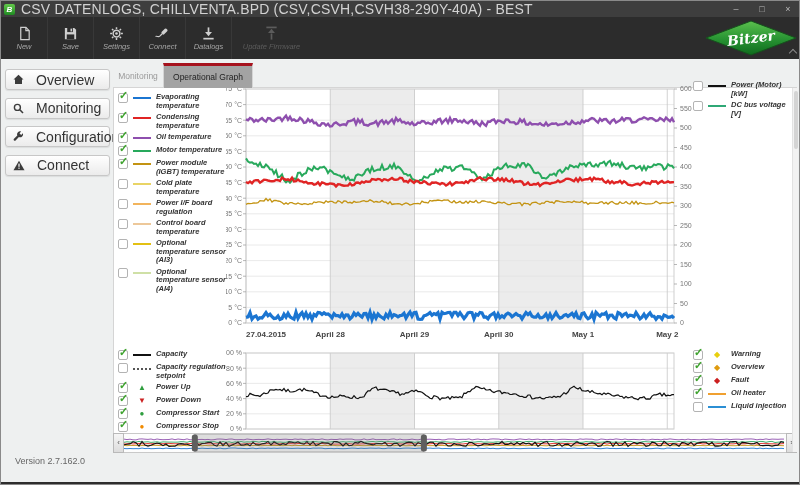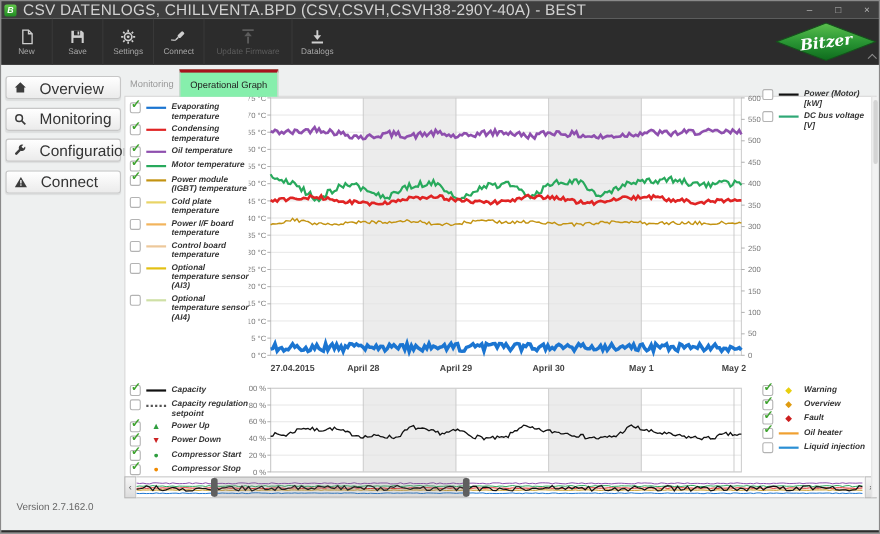--- a/index.html
+++ b/index.html
@@ -8,39 +8,39 @@
 
   
   .titlebar{position:absolute;left:0;top:0;width:800px;height:16px;background:#3e3e3e;display:flex;align-items:center;}
   .app-icon{width:11px;height:11px;margin:0 6px 0 3px;border-radius:2px;background:linear-gradient(#63c94b,#1f8a22);color:#fff;font-size:8px;font-weight:bold;font-style:italic;line-height:11px;text-align:center;}
   .win-title{font-size:14px;color:#d2d2d2;letter-spacing:.2px;white-space:nowrap;}
   .win-controls{margin-left:auto;display:flex;align-items:center;height:16px;}
   .win-btn{width:26px;text-align:center;color:#b9b9b9;font-size:9px;line-height:16px;cursor:default;}
 
   
   .toolbar{position:absolute;left:0;top:16px;width:800px;height:42px;background:#2c2c2c;display:flex;}
-  .tb-btn{width:46px;height:42px;display:flex;flex-direction:column;align-items:center;justify-content:center;border-left:1px solid #383838;}
+  .tb-btn{width:46px;height:42px;display:flex;flex-direction:column;align-items:center;justify-content:center;border-left:1px solid #383838;font-style:italic;}
   .tb-btn:first-child{border-left:none;}
   .tb-btn svg{display:block;margin-bottom:1px;}
   .tb-label{font-size:7.5px;color:#a6a6a6;white-space:nowrap;}
   .tb-btn.disabled .tb-label{color:#5c5c5c;}
   .tb-wide{width:80px;}
   .bitzer-logo{position:absolute;right:4px;top:2px;}
   .tb-chevron{position:absolute;right:5px;bottom:3px;width:6px;height:6px;border-top:1.5px solid #8a8a8a;border-left:1.5px solid #8a8a8a;transform:rotate(45deg);}
 
   
   .side-btn{position:absolute;left:4px;width:105px;height:21px;background:linear-gradient(#ffffff,#ebebeb);border:1px solid #c7c7c7;border-radius:3px;box-shadow:0 1px 1px rgba(0,0,0,.08);display:flex;align-items:center;padding-left:7px;}
   .side-btn svg{margin-right:6px;flex:none;}
   .side-label{font-size:14px;color:#333;text-align:center;}
 
   
   .card{position:absolute;left:112px;top:86px;width:684px;height:366px;background:#fff;border:1px solid #d5d5d5;}
   .tab{position:absolute;top:63px;height:23px;font-size:8.5px;display:flex;align-items:center;justify-content:center;}
   .tab.inactive{color:#9a9a9a;}
-  .tab.active{top:62px;height:25px;background:#86efac;border:1px solid #d5d5d5;border-bottom:none;border-top:3px solid #a6121d;color:#222;z-index:3;}
+  .tab.active{top:62px;height:25px;background:#a3a3a3;border:1px solid #d5d5d5;border-bottom:none;border-top:3px solid #a6121d;color:#222;z-index:3;}
 
   
   .legend{position:absolute;z-index:2;}
   .lg-item{display:flex;margin-bottom:3px;}
   .lg-cb{position:relative;flex:none;width:10px;height:10px;background:#fff;border:1px solid #b3b3b3;border-radius:2px;margin-top:0;}
   .lg-check{position:absolute;left:0px;top:-4px;color:#3fa32f;font-size:11px;font-weight:bold;line-height:11px;}
   .lg-swatch{flex:none;width:18px;margin:4px 5px 0 5px;}
   .lg-swatch.line{height:2px;}
   .lg-swatch.dotted{height:0;border-top:2px dotted #555;margin-top:5px;}
   .lg-sym{flex:none;width:18px;margin:0 5px;font-size:8px;line-height:10px;text-align:center;}
@@ -118,39 +118,39 @@
             <svg width="15" height="15" viewBox="0 0 16 16">
               <g transform="rotate(45 8 8)">
                 <rect x="6.2" y="1.5" width="3.6" height="7" rx="1.2" fill="#cfcfcf"></rect>
                 <path d="M8 8.5v3.5" stroke="#cfcfcf" stroke-width="1.4" fill="none"></path>
                 <path d="M8 12c0 2-2.5 2-3 3.5" stroke="#cfcfcf" stroke-width="1.1" fill="none"></path>
               </g>
             </svg>
           </span>
           <span class="tb-label">Connect</span>
         </div>
+        <div class="tb-btn">
+          <span>
+            <svg width="15" height="15" viewBox="0 0 16 16">
+              <path d="M8 1.5v6.5" stroke="#cfcfcf" stroke-width="1.8"></path>
+              <path d="M4.3 6.5L8 11l3.7-4.5z" fill="#cfcfcf"></path>
+              <path d="M2.5 13.5h11" stroke="#cfcfcf" stroke-width="1.8"></path>
+            </svg>
+          </span>
+          <span class="tb-label">Datalogs</span>
+        </div>
         <div class="tb-btn disabled tb-wide">
           <span>
             <svg width="15" height="15" viewBox="0 0 16 16">
               <path d="M8 14.5V8" stroke="#5c5c5c" stroke-width="1.8"></path>
               <path d="M4.3 7.5L8 3l3.7 4.5z" fill="#5c5c5c"></path>
               <path d="M2.5 1.5h11" stroke="#5c5c5c" stroke-width="1.8"></path>
             </svg>
           </span>
           <span class="tb-label">Update Firmware</span>
-        </div>
-        <div class="tb-btn">
-          <span>
-            <svg width="15" height="15" viewBox="0 0 16 16">
-              <path d="M8 1.5v6.5" stroke="#cfcfcf" stroke-width="1.8"></path>
-              <path d="M4.3 6.5L8 11l3.7-4.5z" fill="#cfcfcf"></path>
-              <path d="M2.5 13.5h11" stroke="#cfcfcf" stroke-width="1.8"></path>
-            </svg>
-          </span>
-          <span class="tb-label">Datalogs</span>
         </div>
       </div>
     <div class="bitzer-logo">
       <svg width="92" height="38" viewBox="0 0 92 38">
         <defs>
           <linearGradient id="lg-green" x1="0" y1="0" x2="0" y2="1">
             <stop offset="0" stop-color="#5cc04e"></stop>
               <stop offset="0.5" stop-color="#2a9634"></stop>
               <stop offset="1" stop-color="#0e6b1d"></stop>
           </linearGradient>
@@ -243,21 +243,21 @@
         <span class="lg-label">Power module (IGBT) temperature</span>
       </div>
       <div class="lg-item">
         <span class="lg-cb"></span>
         <span class="lg-swatch line" style="background: rgb(233, 212, 102);"></span>
         <span class="lg-label">Cold plate temperature</span>
       </div>
       <div class="lg-item">
         <span class="lg-cb"></span>
         <span class="lg-swatch line" style="background: rgb(242, 180, 92);"></span>
-        <span class="lg-label">Power I/F board temperature</span>
+        <span class="lg-label">Power I/F board regulation</span>
       </div>
       <div class="lg-item">
         <span class="lg-cb"></span>
         <span class="lg-swatch line" style="background: rgb(237, 200, 154);"></span>
         <span class="lg-label">Control board temperature</span>
       </div>
       <div class="lg-item">
         <span class="lg-cb"></span>
         <span class="lg-swatch line" style="background: rgb(227, 192, 19);"></span>
         <span class="lg-label">Optional temperature sensor (AI3)</span>

